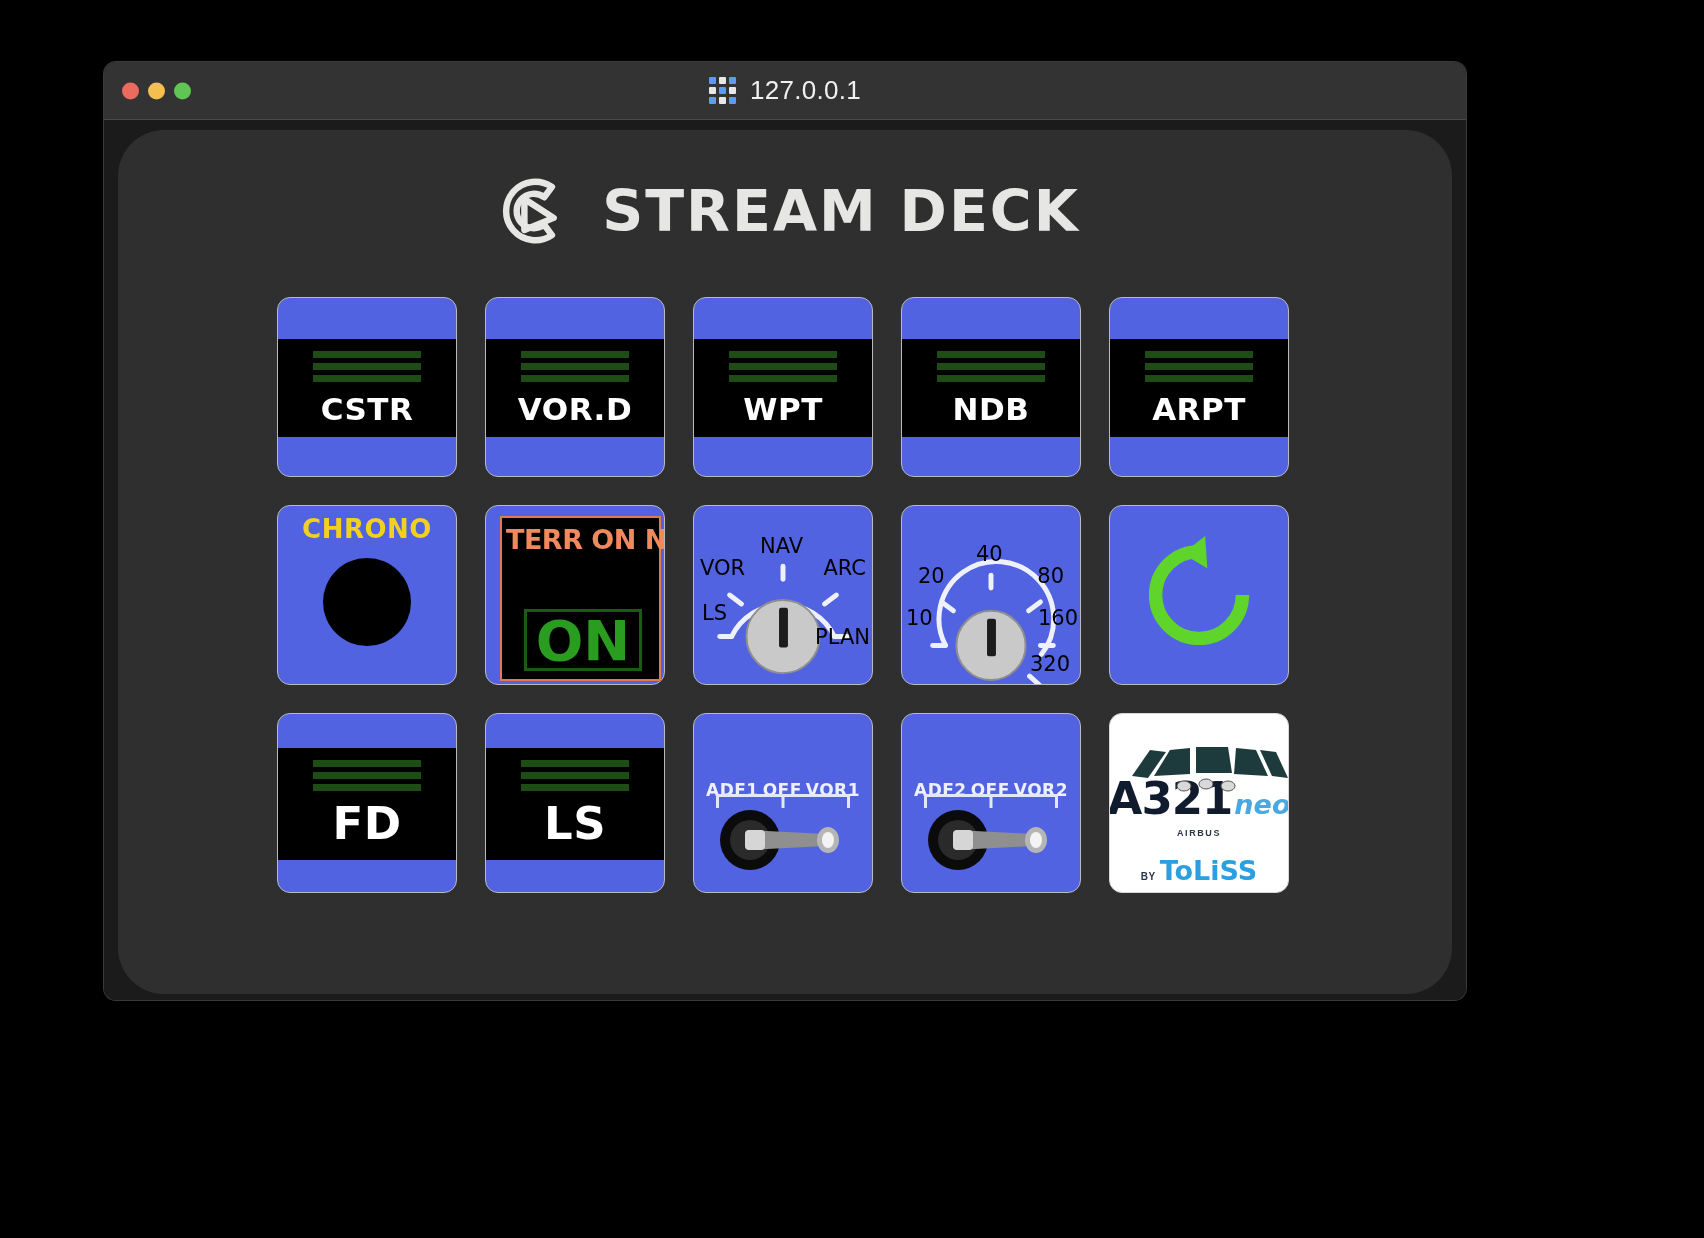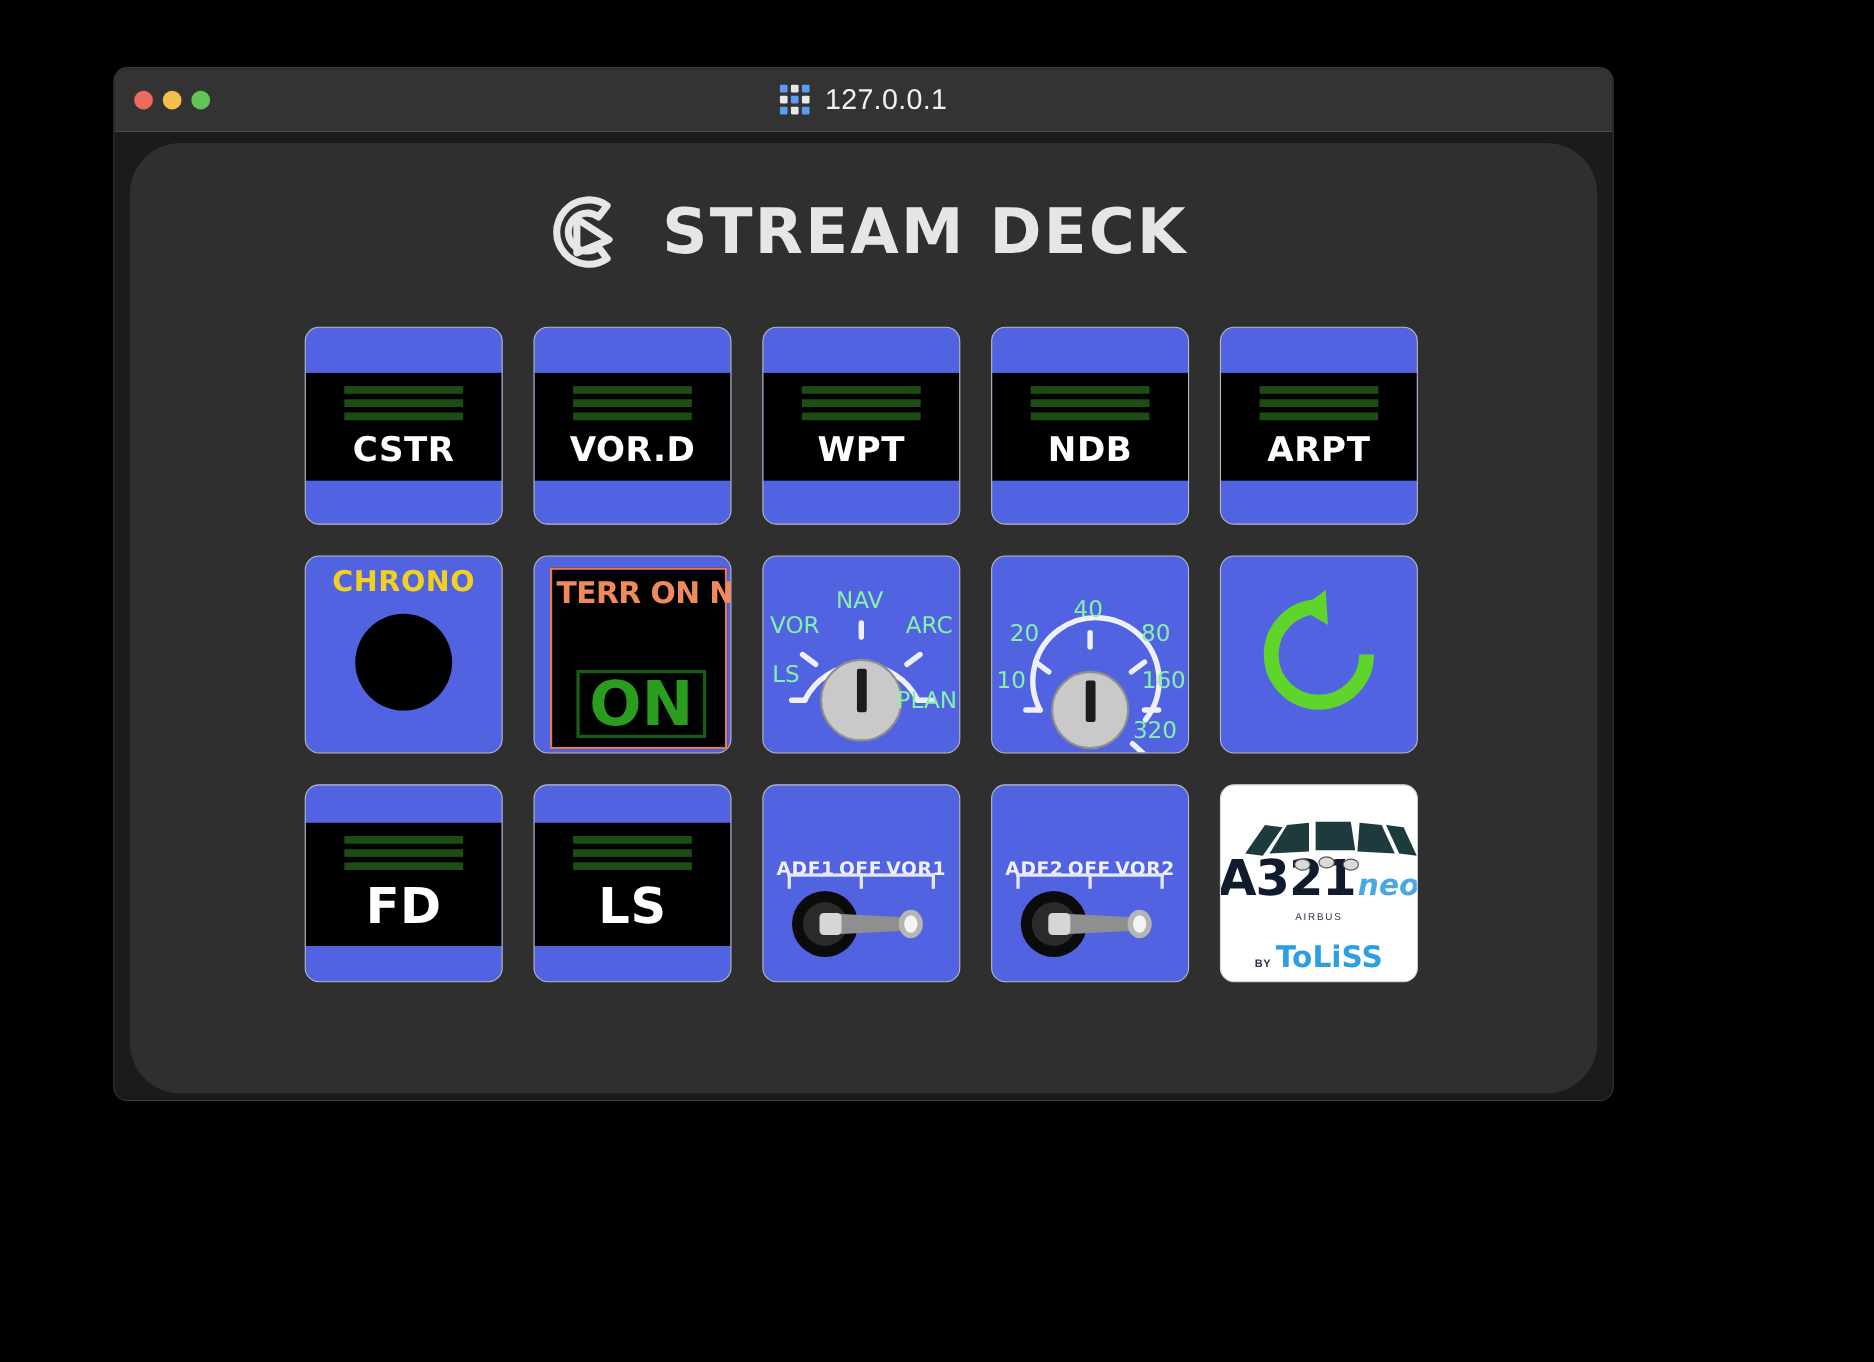--- a/index.html
+++ b/index.html
@@ -132,21 +132,21 @@
     position: absolute; left: 22px; bottom: 8px;
     width: 118px; height: 62px;
     border: 3px solid #1b5c15;
     display: flex; align-items: center; justify-content: center;
     color: #2a9c20; font-size: 56px; font-weight: bold;
     font-family: "DejaVu Sans", sans-serif;
   }
 
   
   .knob-face { position: absolute; inset: 0; }
-  .knob-txt { position: absolute; color: #86efac; font-size: 21px; font-family: "DejaVu Sans", sans-serif; white-space: nowrap; }
+  .knob-txt { position: absolute; color: #000000; font-size: 21px; font-family: "DejaVu Sans", sans-serif; white-space: nowrap; }
 
   
   .refresh-wrap { position: absolute; inset: 0; display: flex; align-items: center; justify-content: center; }
 
   
   .sw-labels {
     position: absolute; top: 66px; left: 0; right: 0;
     display: flex; justify-content: space-around; align-items: center;
     padding: 0 10px;
     color: #eef0fb; font-size: 17px; font-weight: bold; letter-spacing: 0.5px;
@@ -165,21 +165,21 @@
   
   .key.a321 { background: #ffffff; border-color: #d8d8dc; }
   .a321-inner { position: absolute; inset: 0; display: flex; flex-direction: column; align-items: center; }
   .a321-title {
     margin-top: 58px;
     display: flex; align-items: baseline;
     font-family: "DejaVu Sans", sans-serif;
   }
   .a321-main { color: #111b2e; font-size: 45px; font-weight: bold; letter-spacing: -1px; }
   .a321-neo { color: #4aa8e0; font-size: 27px; font-style: italic; font-weight: bold; margin-left: 2px; }
-  .a321-airbus { color: #2b3647; font-size: 9px; font-weight: normal; letter-spacing: 1.6px; margin-top: 3px; }
+  .a321-airbus { color: #2b3647; font-size: 9px; font-weight: bold; letter-spacing: 1.6px; margin-top: 3px; }
   .a321-by { display: flex; align-items: baseline; gap: 4px; margin-top: 17px; }
   .a321-by-sm { color: #2b3647; font-size: 10px; font-weight: bold; letter-spacing: 0.5px; }
   .a321-toliss { color: #2b9fe0; font-size: 27px; font-weight: bold; font-family: "DejaVu Sans", sans-serif; }
 </style>
 </head>
 <body>
 
 <div class="window">
 
   <div class="titlebar">

